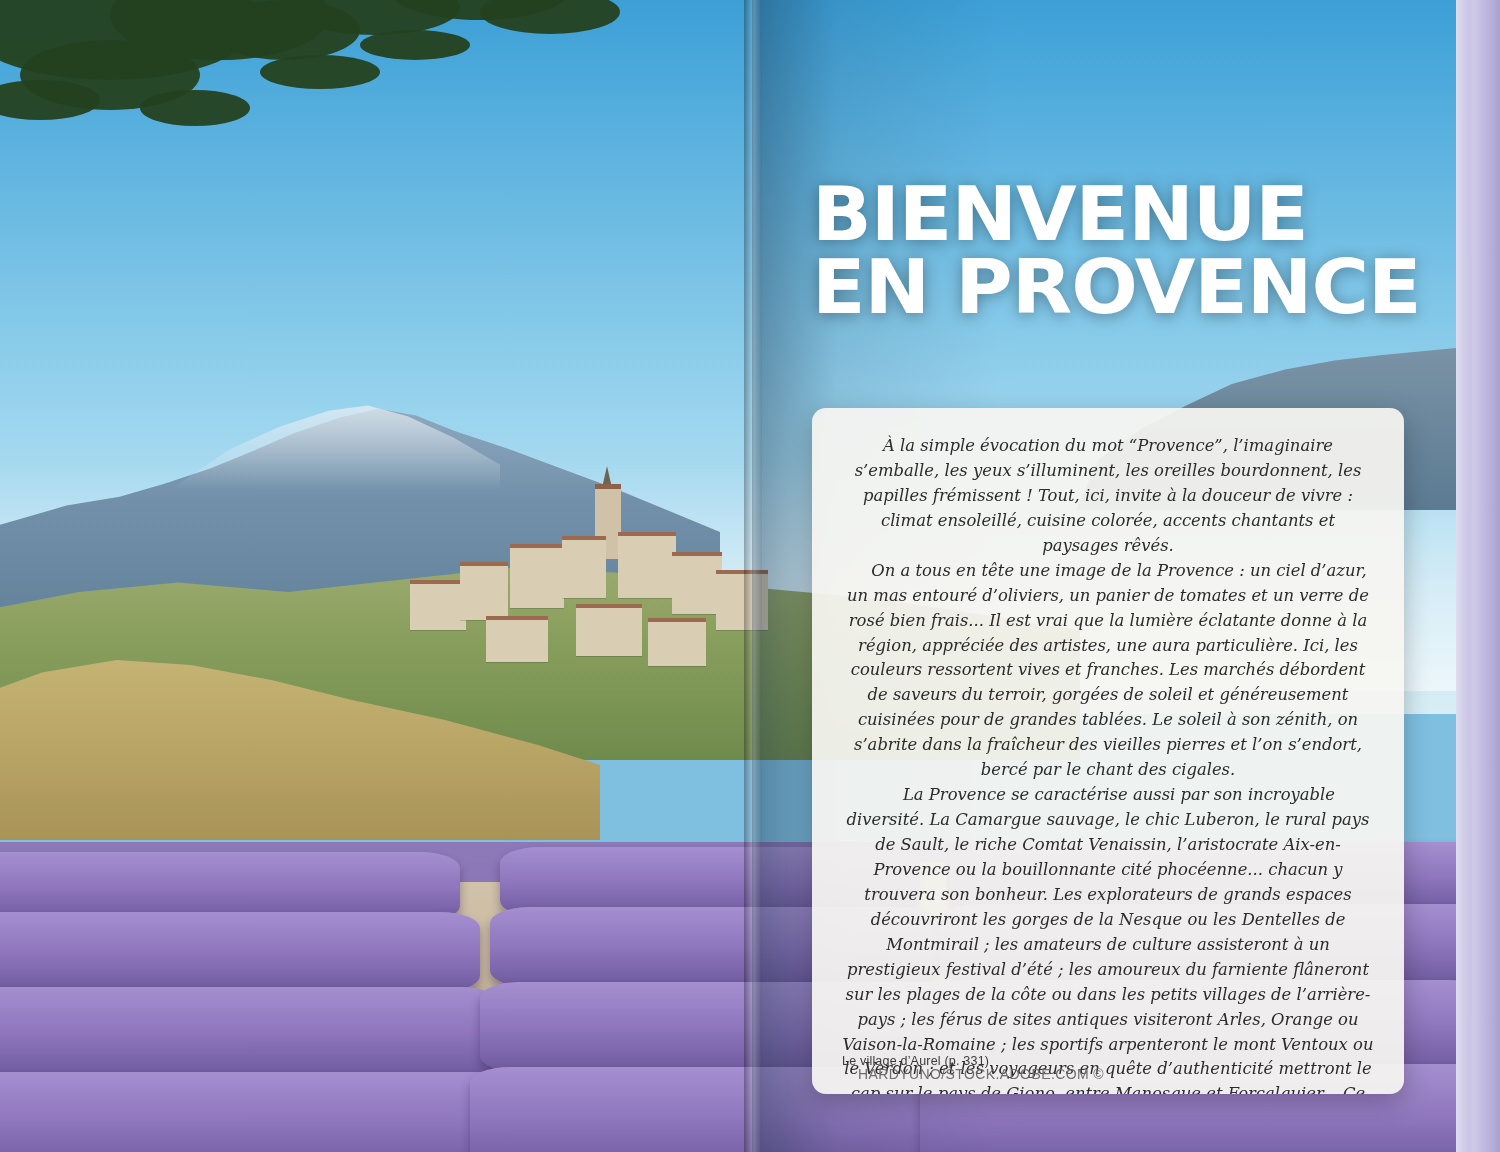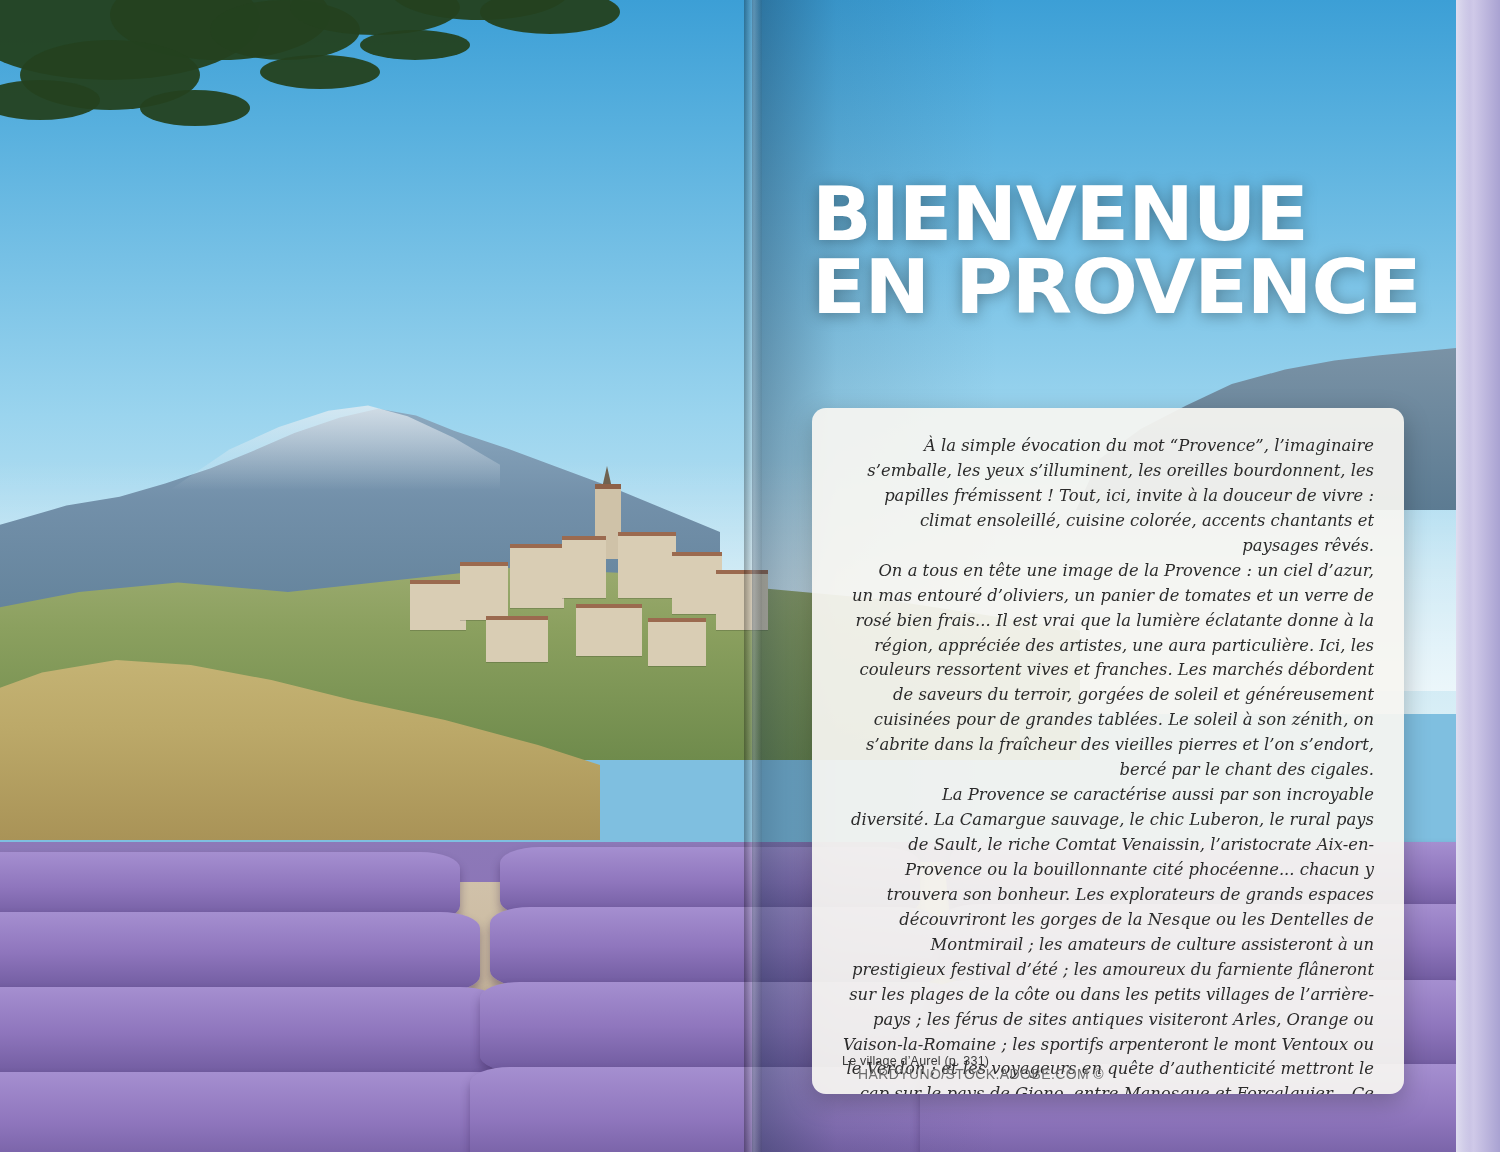--- a/index.html
+++ b/index.html
@@ -256,21 +256,21 @@
     box-sizing: border-box;
     overflow: hidden;
   }
   .body-text {
     font-family: "DejaVu Serif", serif;
     font-style: italic;
     font-size: 16.4px;
     line-height: 1.52;
     color: #2b2b2b;
     margin: 0;
-    text-align: right;
+    text-align: center;
   }
   .body-text p { margin: 0; text-indent: 22px; }
   .body-text p.first { text-indent: 0; }
 
   .caption {
     position: absolute;
     left: 30px;
     bottom: 26px;
     font-family: "Liberation Sans", sans-serif;
     font-style: normal;

